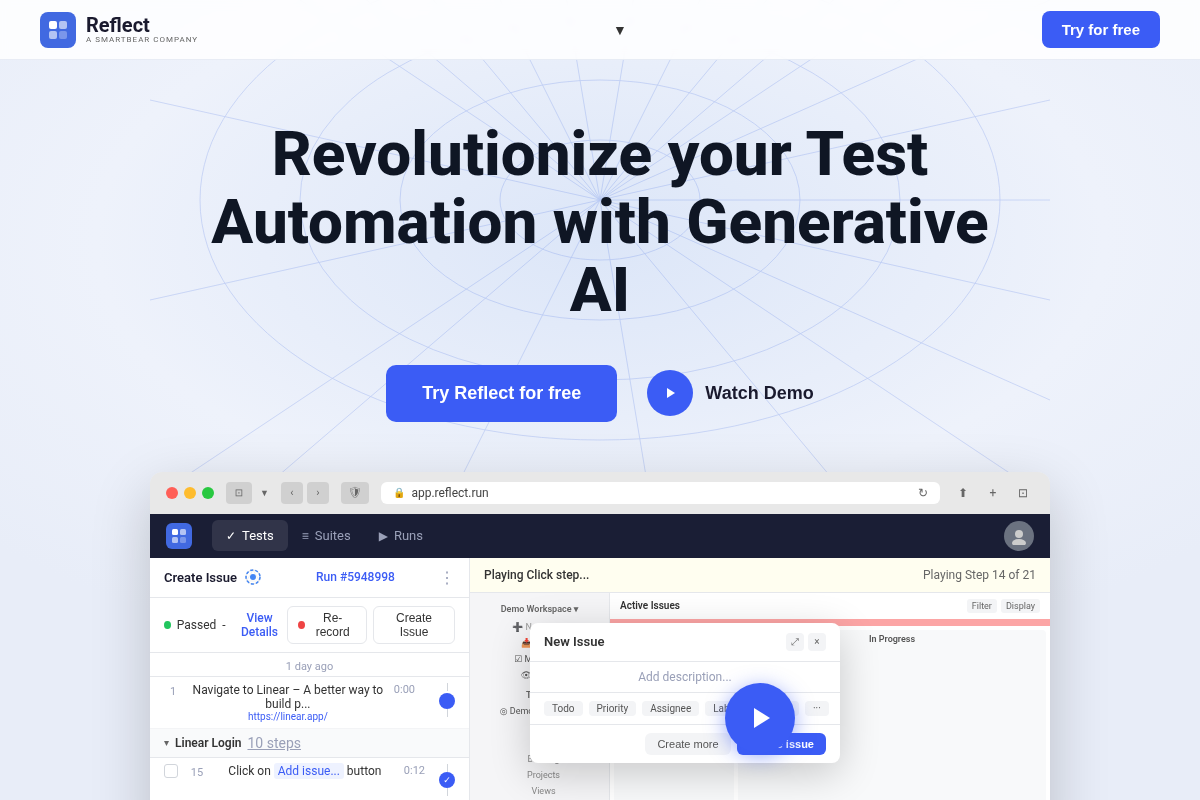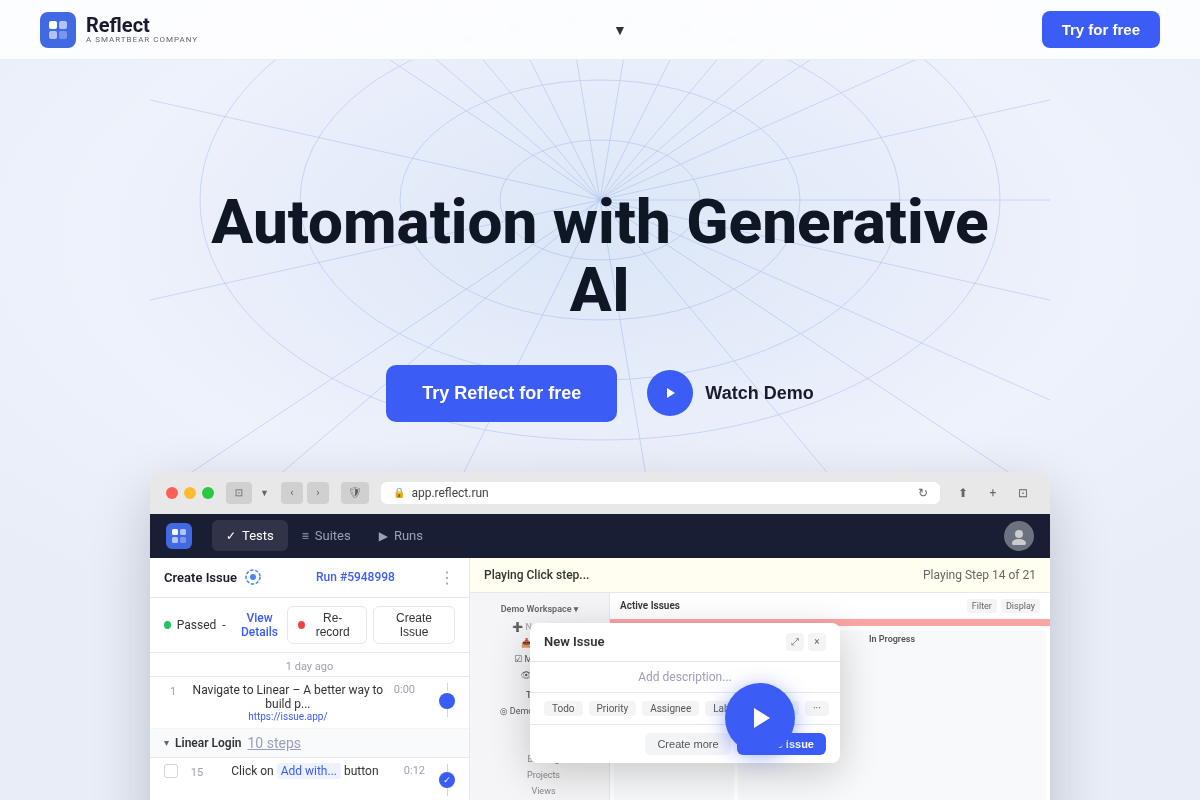--- a/index.html
+++ b/index.html
@@ -752,21 +752,21 @@
 
   <div class="nav-dropdown">
     <span>▼</span>
   </div>
 
   <button class="nav-cta">Try for free</button>
 </nav>
 
 <div class="hero">
   <h1 class="hero-title">
-    <br>
+    <span>Revolutionize your Test</span><br>
     <span>Automation with Generative AI</span>
   </h1>
 
   <div class="hero-actions">
     <button class="btn-primary">Try Reflect for free</button>
     <button class="btn-demo">
       <div class="play-circle">
         <svg width="14" height="14" viewBox="0 0 14 14" fill="none">
           <polygon points="4,2 12,7 4,12" fill="white"></polygon>
         </svg>
@@ -871,42 +871,42 @@
           </div>
         </div>
         <div style="padding:2px 14px;border-bottom:1px solid #e5e7eb">
           <span class="timestamp">1 day ago</span>
         </div>
 
         <div class="step-item">
           <span class="step-num">1</span>
           <div style="flex:1">
             <div class="step-text">Navigate to Linear – A better way to build p...</div>
-            <div style="font-size:10px;color:#3b5cf5">https://issue.app/</div>
+            <div style="font-size:10px;color:#3b5cf5">https://linear.app/</div>
           </div>
           <span class="step-time">0:00</span>
           <div style="width:4px;flex-shrink:0"></div>
           <div style="display:flex;flex-direction:column;align-items:center">
             <div style="width:1px;height:8px;background:#d1d5db"></div>
             <div class="timeline-dot"></div>
             <div style="width:1px;height:8px;background:#d1d5db"></div>
           </div>
         </div>
 
         <div class="section-header">
           <span class="section-chevron">▾</span>
           <span class="section-title">Linear Login</span>
           <span class="section-sub">10 steps</span>
         </div>
 
         <div class="step-item">
           <div class="checkbox-empty"></div>
           <span class="step-num">15</span>
           <div style="flex:1">
-            <div class="step-text">Click on <span class="blue">Add with...</span> button</div>
+            <div class="step-text">Click on <span class="blue">Add issue...</span> button</div>
           </div>
           <span class="step-time">0:12</span>
           <div style="display:flex;flex-direction:column;align-items:center;margin-left:4px">
             <div style="width:1px;height:8px;background:#d1d5db"></div>
             <div class="step-check">✓</div>
             <div style="width:1px;height:8px;background:#d1d5db"></div>
           </div>
         </div>
 
       </div>

